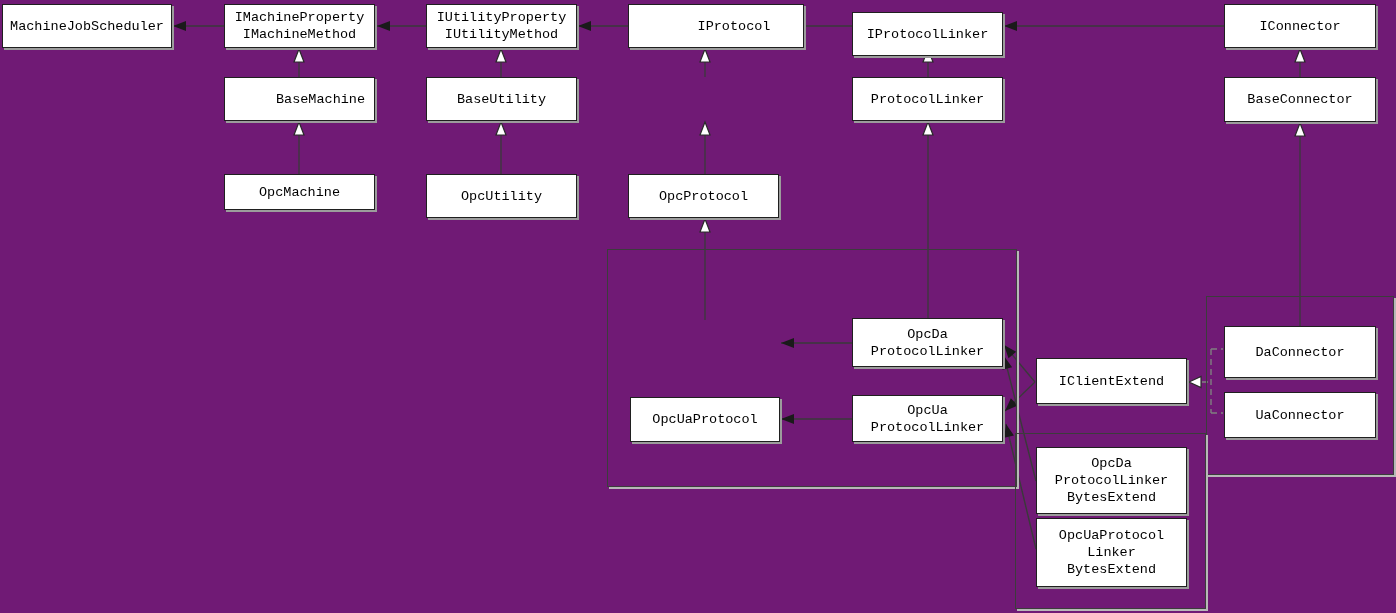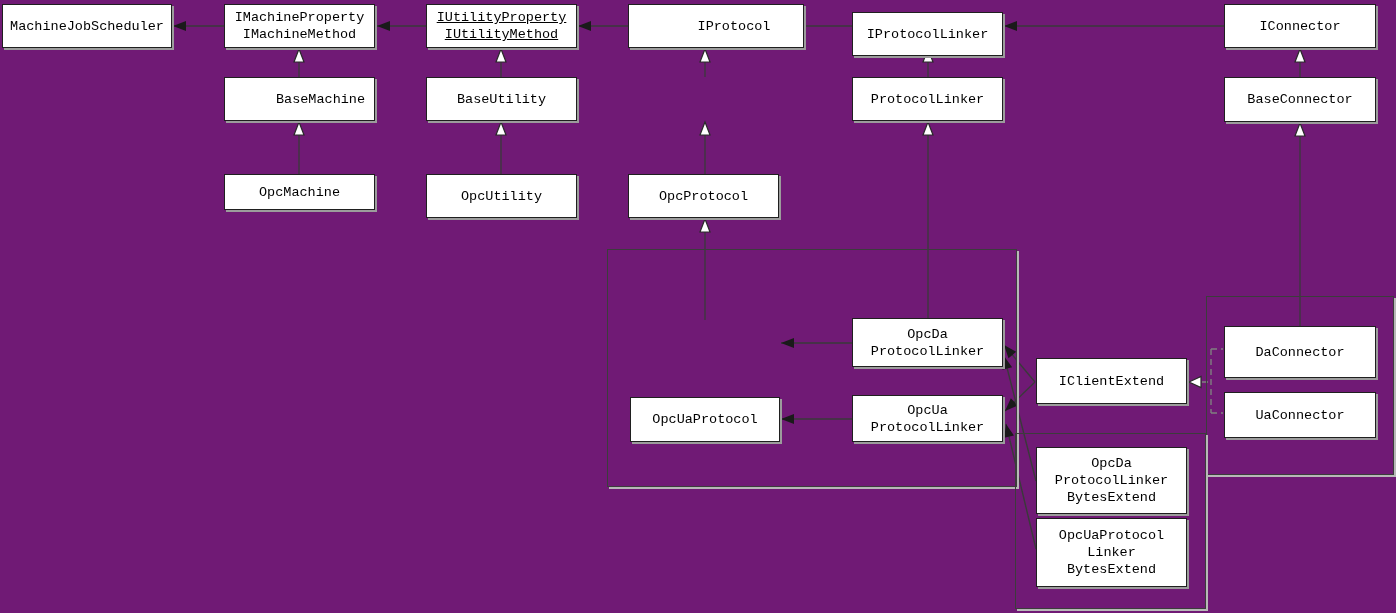--- a/index.html
+++ b/index.html
@@ -85,21 +85,21 @@
     </g>
   </svg>
 
   <div class="container-box" style="left:607px;top:249px;width:410px;height:238px;"></div>
   <div class="container-box" style="left:1206px;top:296px;width:188px;height:179px;"></div>
   <div class="container-box" style="left:1015px;top:433px;width:191px;height:176px;"></div>
 
   <div class="node" style="left:2px;top:4px;width:170px;height:44px;">MachineJobScheduler</div>
   <div class="node" style="left:224px;top:4px;width:151px;height:44px;">IMachineProperty
 IMachineMethod</div>
-  <div class="node" style="left:426px;top:4px;width:151px;height:44px;text-decoration:underline;">IUtilityProperty
+  <div class="node" style="left:426px;top:4px;width:151px;height:44px;">IUtilityProperty
 IUtilityMethod</div>
   <div class="node" style="left:628px;top:4px;width:176px;height:44px;padding-left:36px;">IProtocol</div>
   <div class="node" style="left:852px;top:12px;width:151px;height:44px;">IProtocolLinker</div>
   <div class="node" style="left:1224px;top:4px;width:152px;height:44px;">IConnector</div>
 
   <div class="node" style="left:224px;top:77px;width:151px;height:44px;padding-left:42px;">BaseMachine</div>
   <div class="node" style="left:426px;top:77px;width:151px;height:44px;">BaseUtility</div>
   <div class="node" style="left:852px;top:77px;width:151px;height:44px;">ProtocolLinker</div>
   <div class="node" style="left:1224px;top:77px;width:152px;height:45px;">BaseConnector</div>
 

